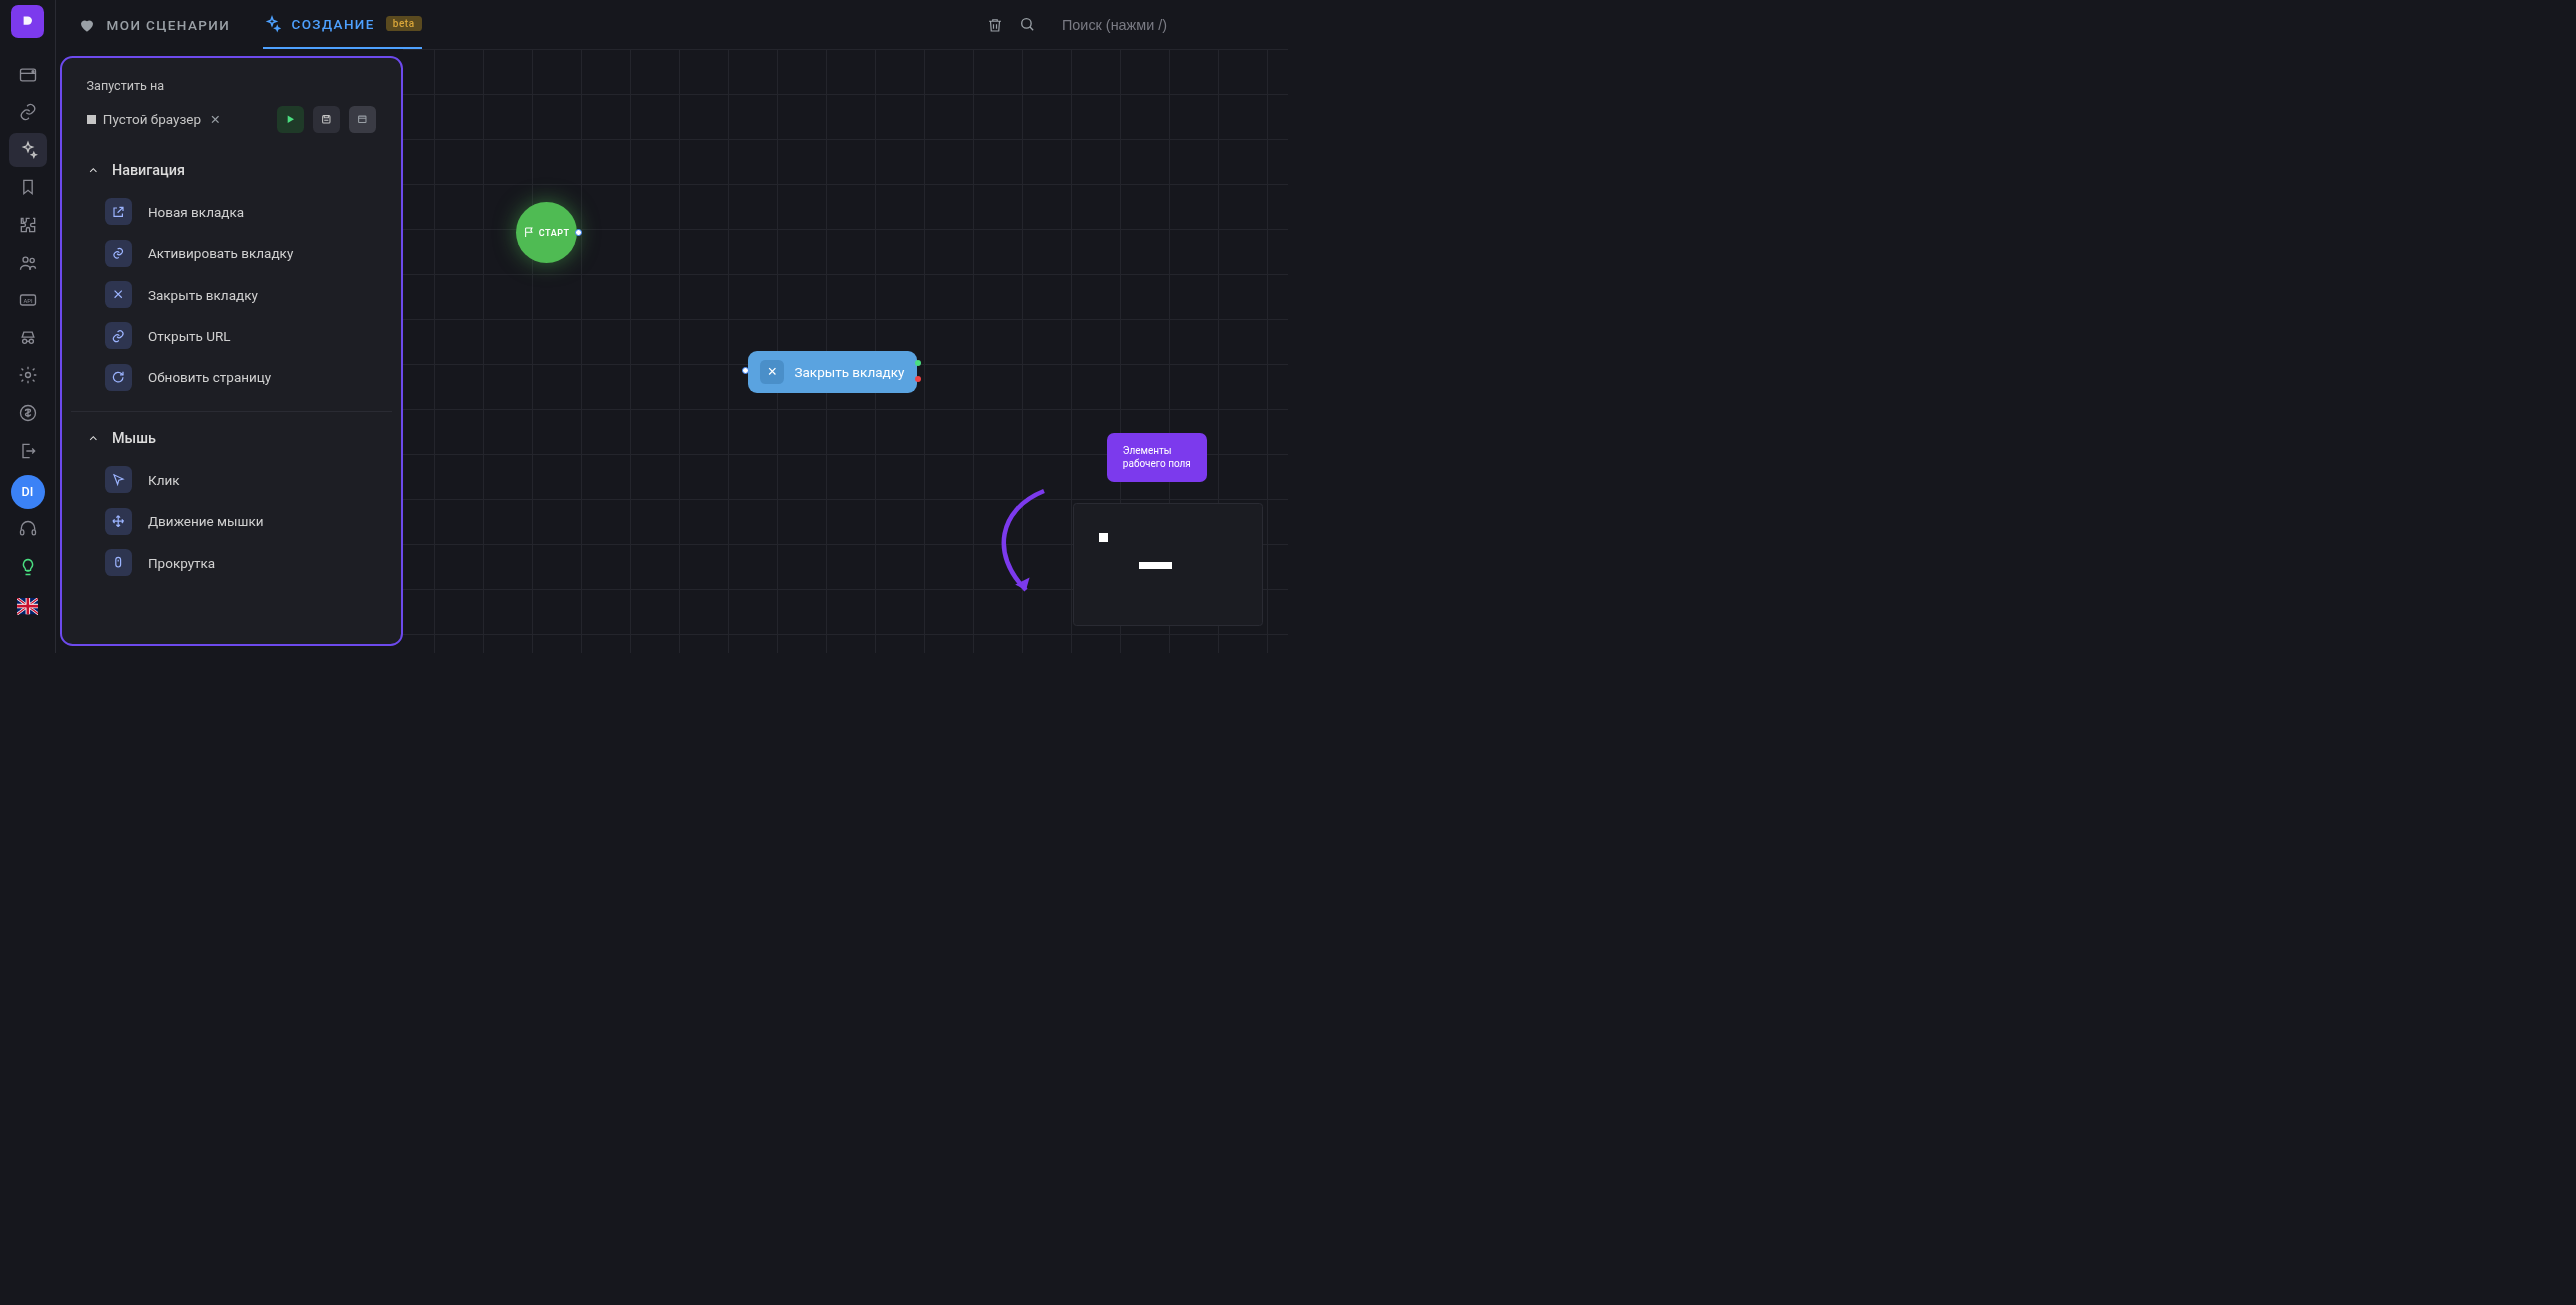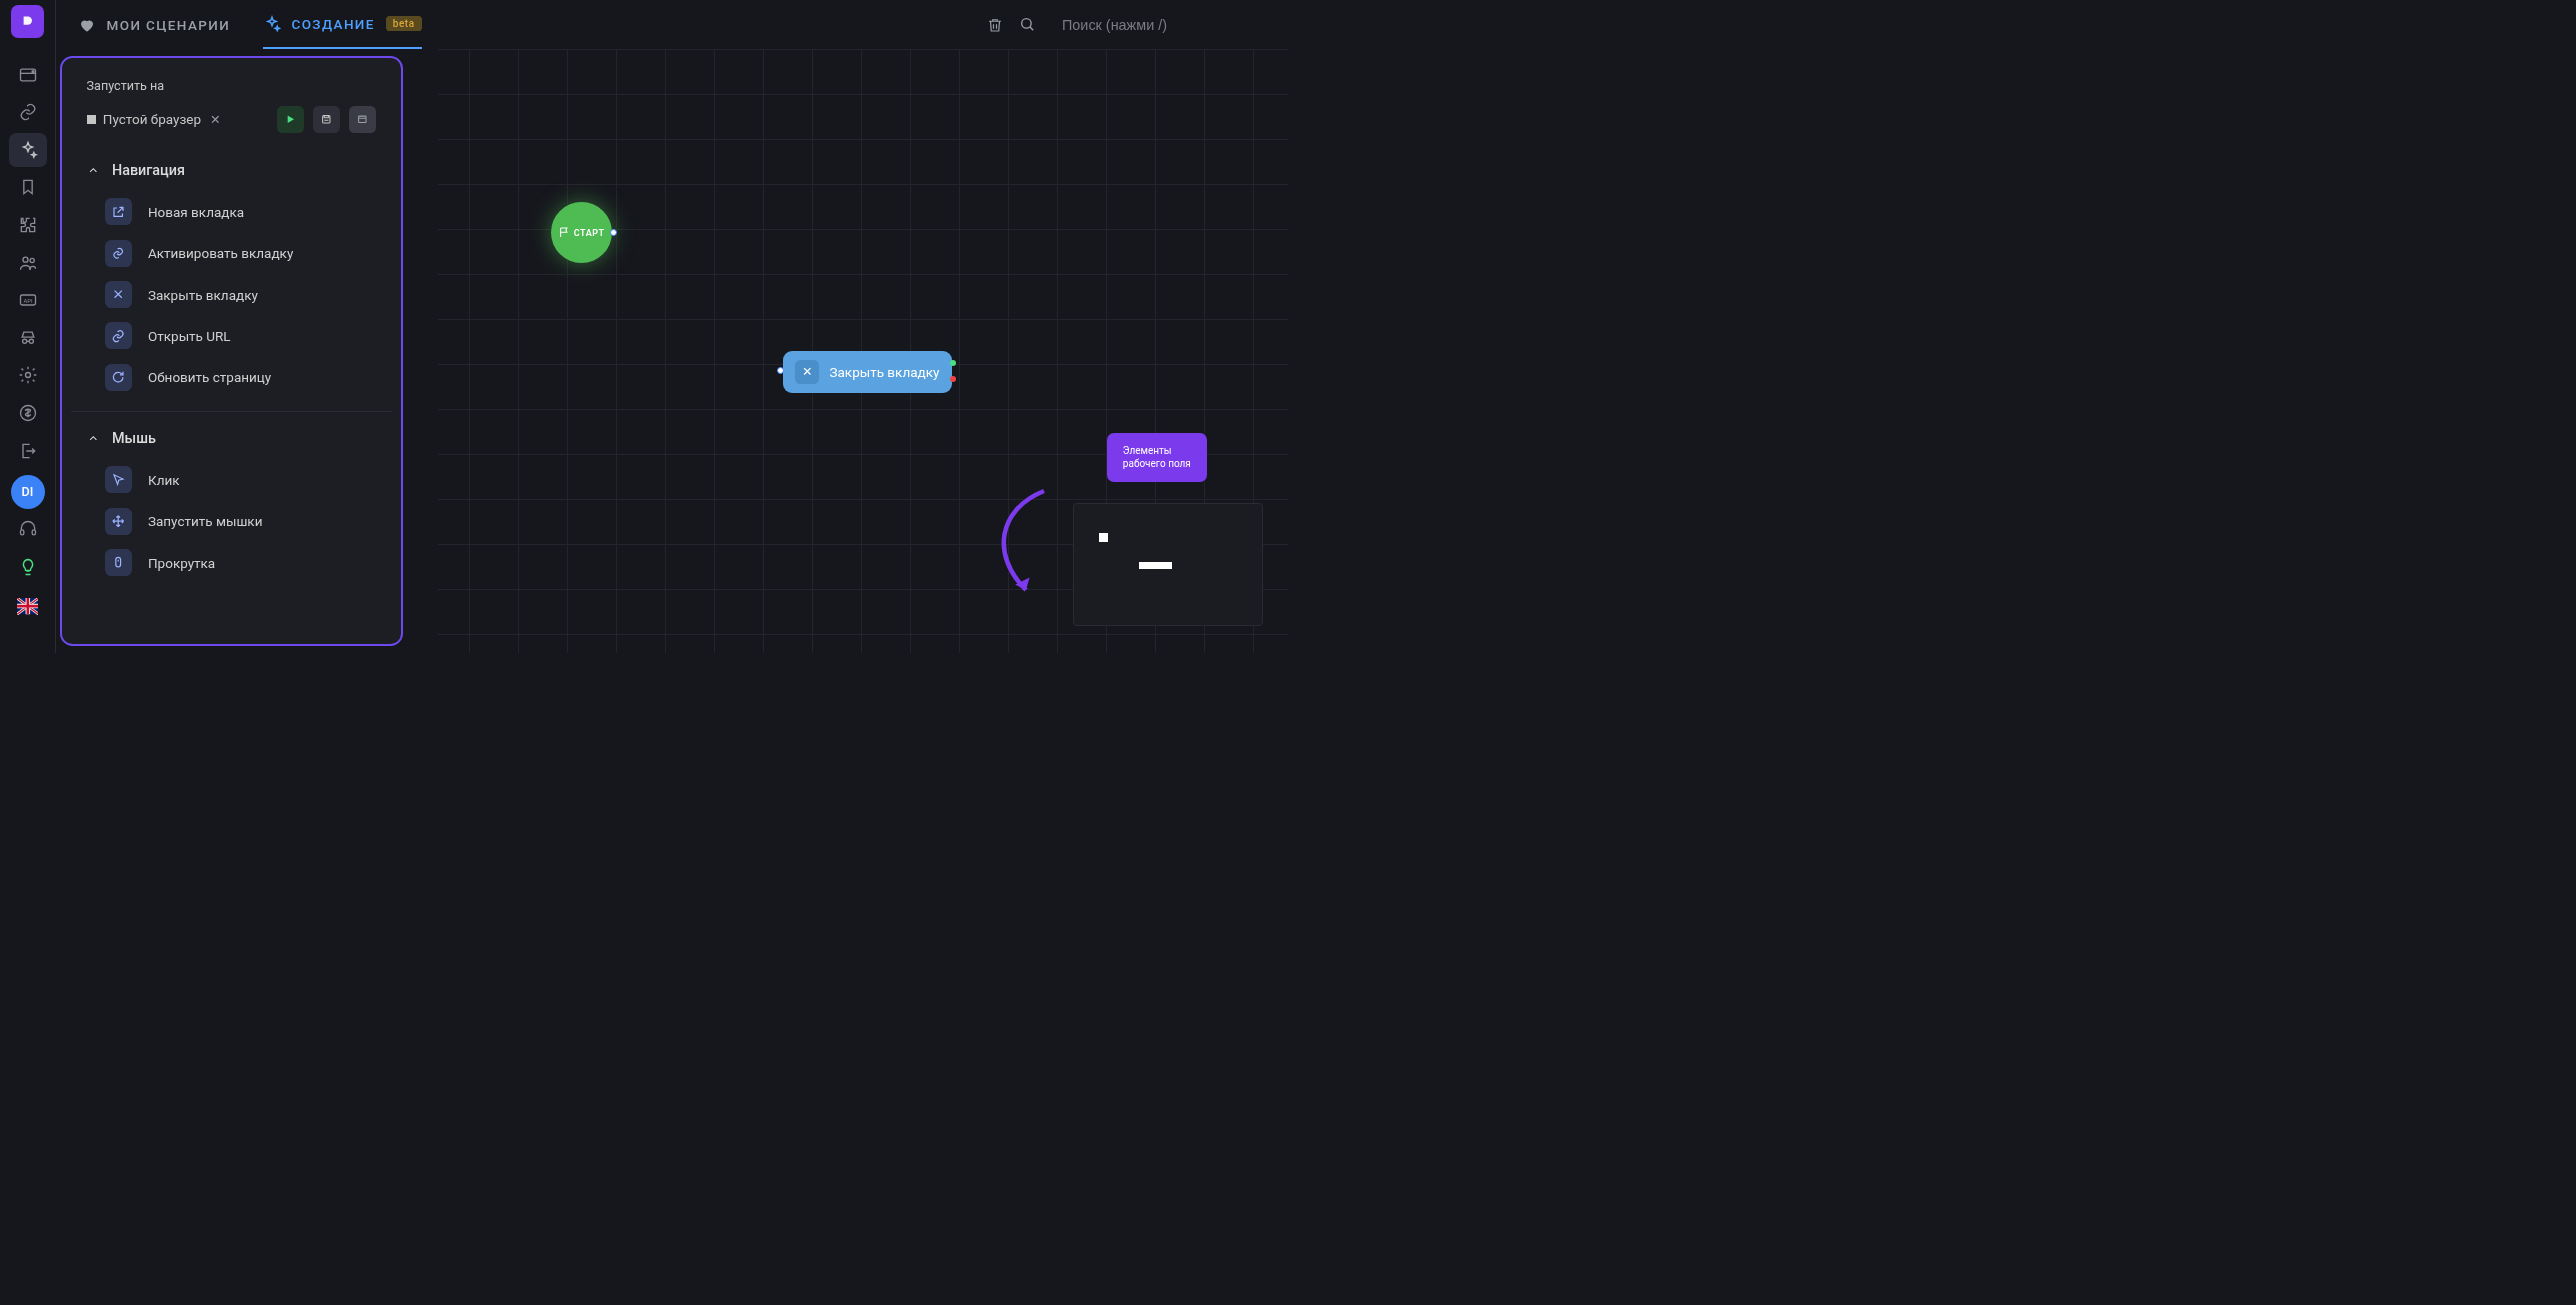--- a/index.html
+++ b/index.html
@@ -105,21 +105,21 @@
   font-size: 14.4px;
 }
 .search-box input {
   background: transparent; border: none; outline: none;
   color: #c5c5c5; font-size: 14.4px;
   width: 199px;
 }
 .search-box input::placeholder { color: #7a7b84; }
 
 
-.content { flex: 1; display: flex; position: relative; gap: 35px; }
+.content { flex: 1; display: flex; position: relative; }
 
 
 .panel {
   width: 343px;
   margin: 7.2px 0 7.2px 3.6px;
   border: 2.7px solid #6d4aed;
   border-radius: 12.6px;
   background: #1d1e24;
   display: flex; flex-direction: column;
   overflow: hidden;
@@ -520,21 +520,21 @@
                   </svg>
                 </div>
               <span>Клик</span>
             </div>
             <div class="action-item">
               <div class="action-icon">
                   <svg viewBox="0 0 24 24" fill="none" stroke="currentColor" stroke-width="2">
                     <path d="M12 3v18M3 12h18M12 3l-3 3M12 3l3 3M12 21l-3-3M12 21l3-3M3 12l3-3M3 12l3 3M21 12l-3-3M21 12l-3 3"></path>
                   </svg>
                 </div>
-              <span>Запустить мышки</span>
+              <span>Движение мышки</span>
             </div>
             <div class="action-item">
               <div class="action-icon">
                   <svg viewBox="0 0 24 24" fill="none" stroke="currentColor" stroke-width="2">
                     <rect x="8" y="4" width="8" height="16" rx="4"></rect>
                     <path d="M12 8v3"></path>
                   </svg>
                 </div>
               <span>Прокрутка</span>
             </div>

